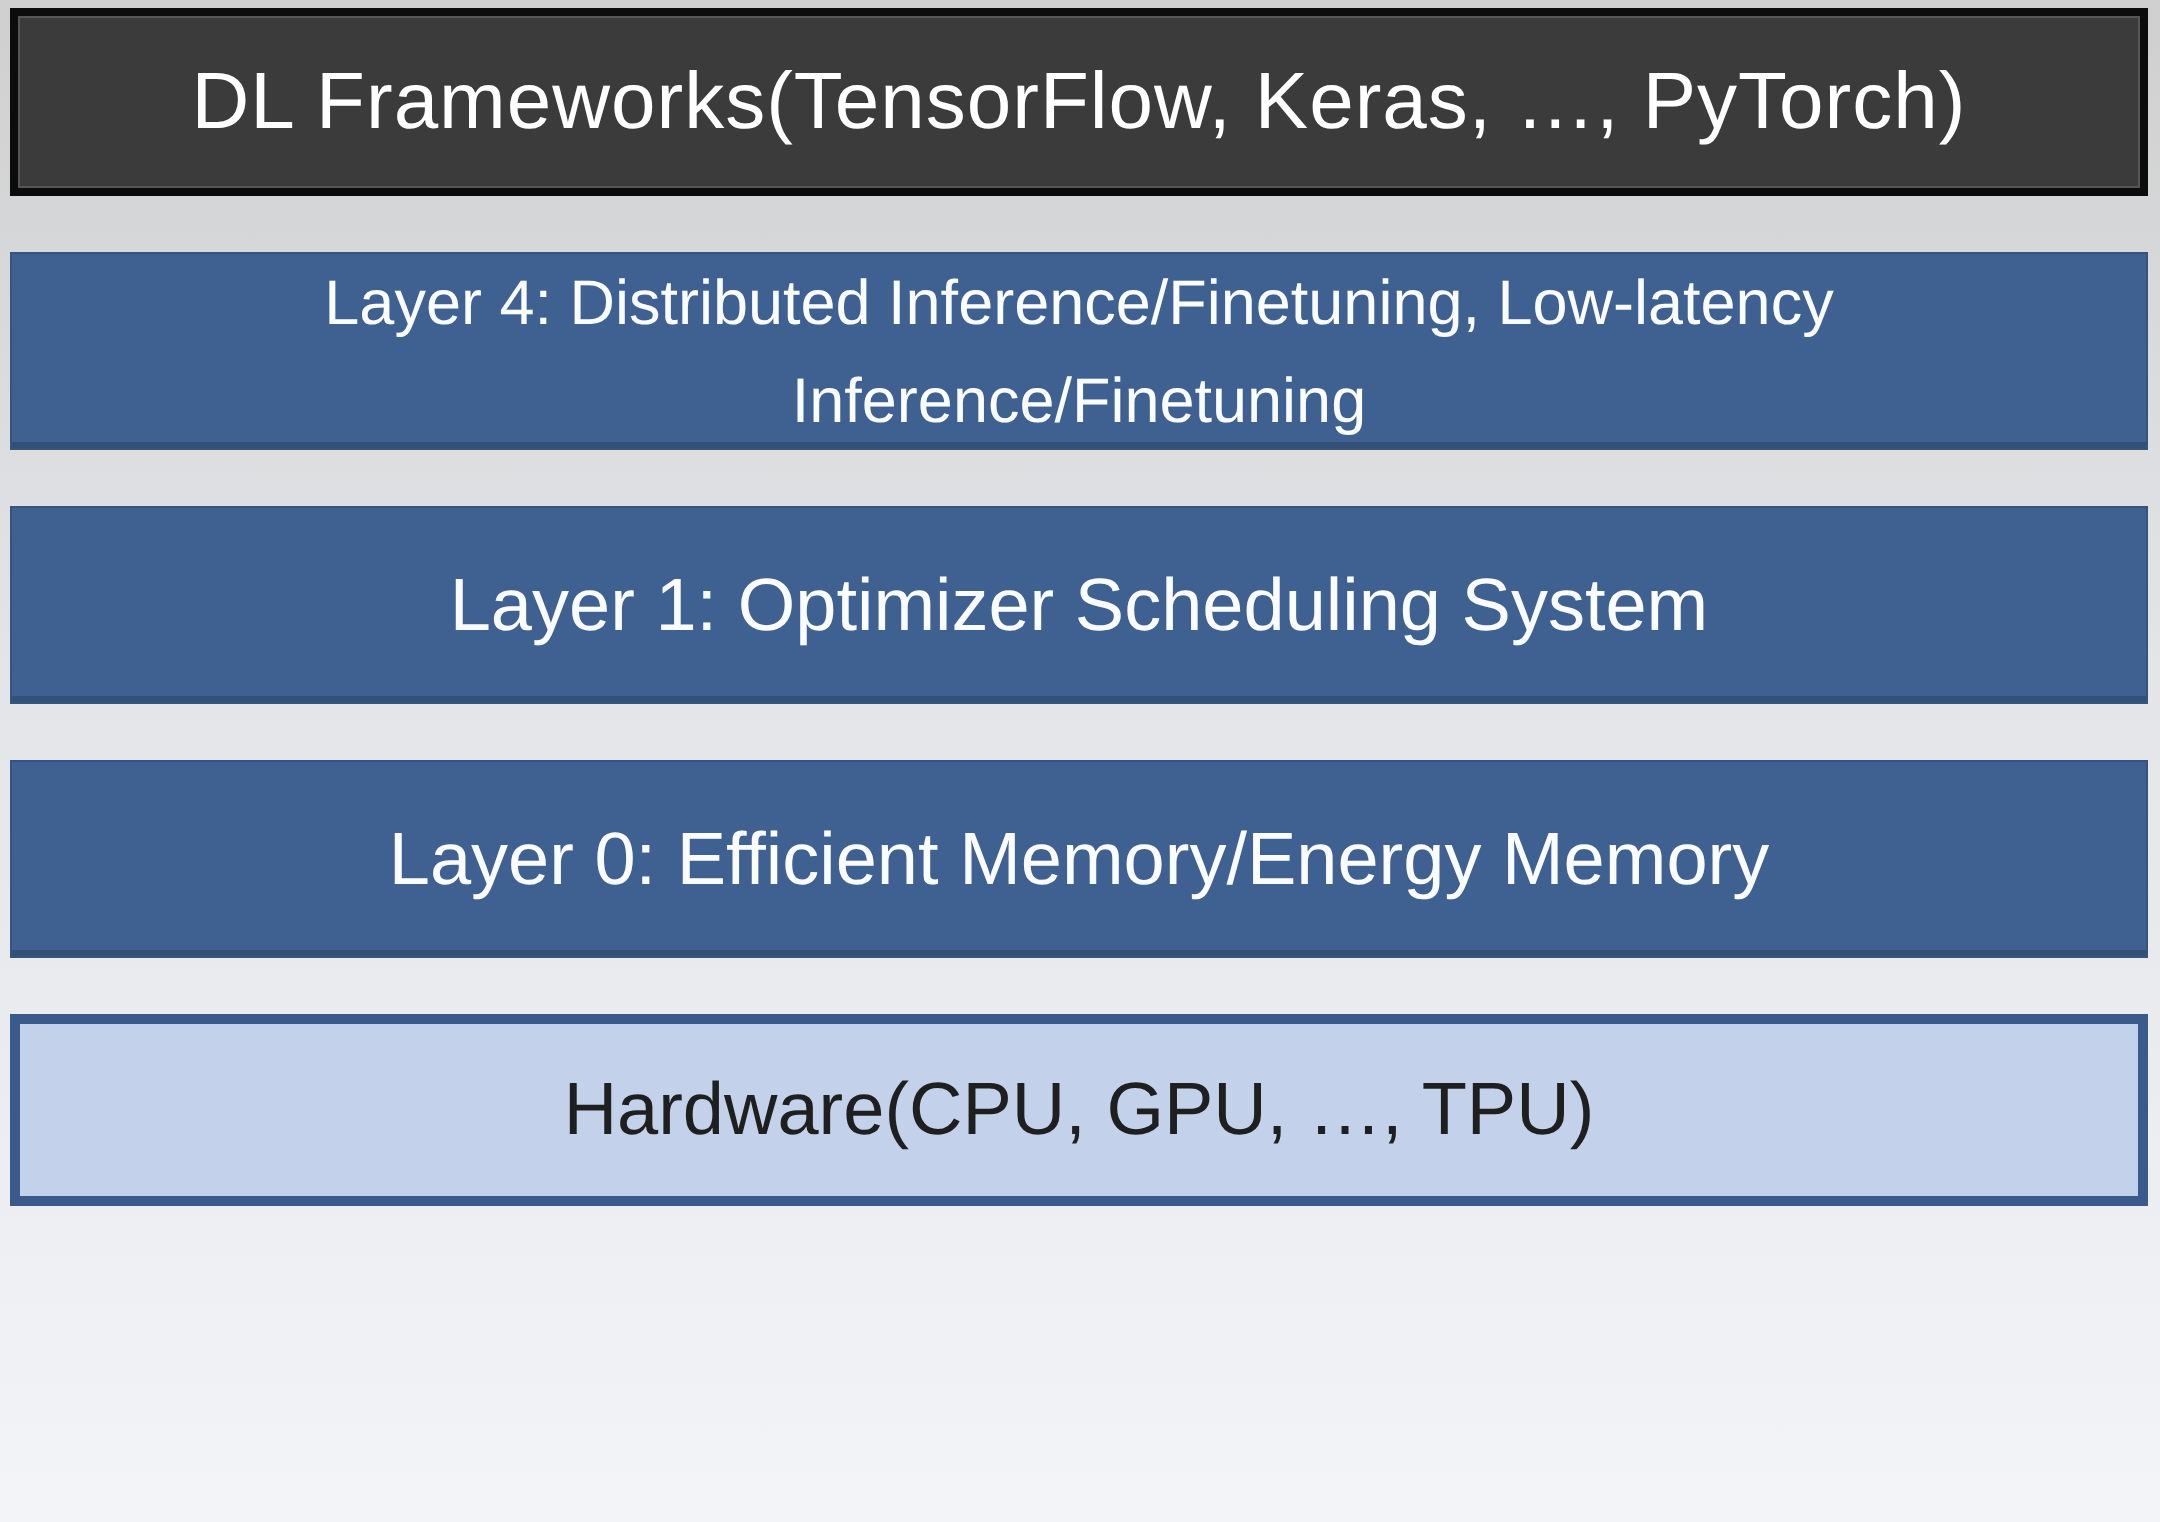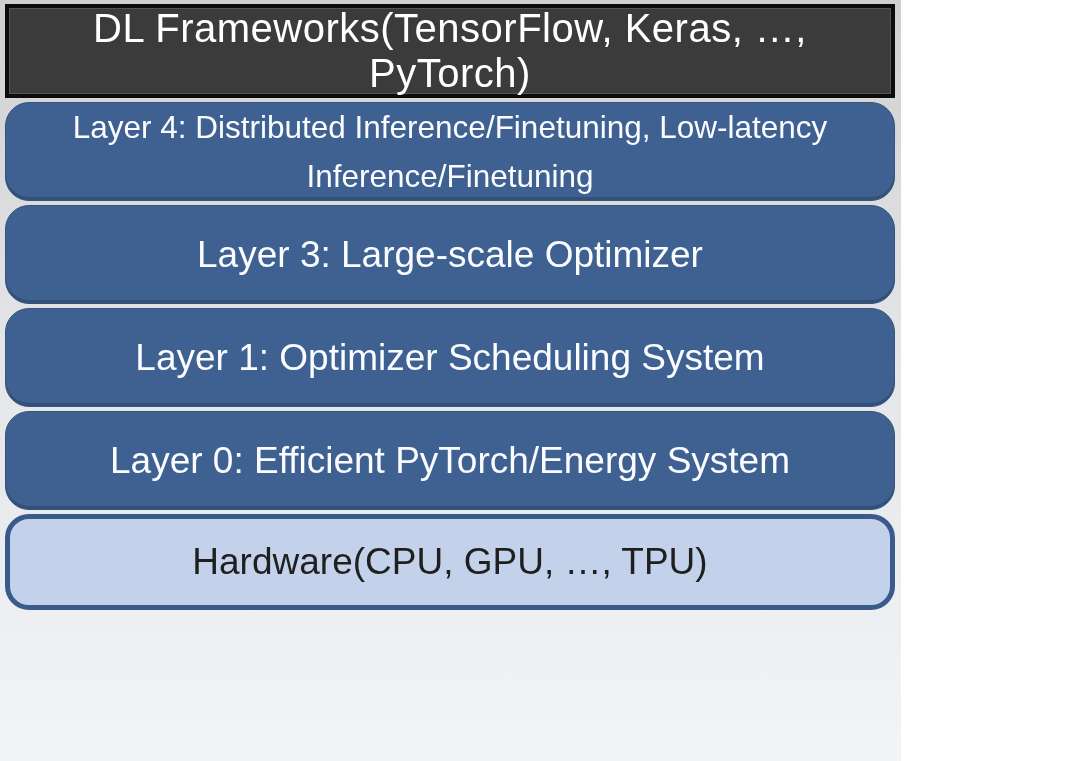--- a/index.html
+++ b/index.html
@@ -3,21 +3,21 @@
 <meta charset="utf-8">
 <style>
   html, body {
     margin: 0;
     padding: 0;
     background: #ffffff;
     font-family: "Liberation Sans", "DejaVu Sans", sans-serif;
   }
   .canvas {
     position: relative;
-    width: 901px;
+    width: 1080px;
     height: 761px;
     box-sizing: border-box;
     background: linear-gradient(180deg, #cfcfcf 0%, #e3e5e8 45%, #f2f4f7 100%);
     padding: 4px 6px 0 5px;
     overflow: hidden;
   }
   .stack {
     display: flex;
     flex-direction: column;
     width: 100%;
@@ -26,21 +26,21 @@
   .box {
     box-sizing: border-box;
     display: flex;
     align-items: center;
     justify-content: center;
     text-align: center;
     width: 100%;
     flex: 0 0 auto;
     padding: 0 18px;
   }
-  .box + .box { margin-top: 4px; border-radius: 24px; }
+  .box + .box { margin-top: 28px; }
 
   .framework {
     height: 94px;
     background: var(--framework-fill, #3b3b3b);
     border: 4px solid var(--framework-border, #0c0c0c);
     box-shadow: inset 0 0 0 1px #565656;
     color: var(--framework-text, #ffffff);
     font-size: 40px;
     letter-spacing: 0.5px;
   }
@@ -70,31 +70,28 @@
   <div class="stack">
 
     <div class="box framework">
       <span>DL Frameworks(TensorFlow, Keras, …, PyTorch)</span>
     </div>
 
     <div class="box layer text-sm">
       <span>Layer 4: Distributed Inference/Finetuning, Low-latency Inference/Finetuning</span>
     </div>
 
-    <div class="box layer text-lg">
-      <span>Layer 3: Large-scale Optimizer</span>
-    </div>
 
 
     <div class="box layer text-lg">
       <span>Layer 1: Optimizer Scheduling System</span>
     </div>
 
     <div class="box layer text-lg">
-      <span>Layer 0: Efficient PyTorch/Energy System</span>
+      <span>Layer 0: Efficient Memory/Energy Memory</span>
     </div>
 
     <div class="box hardware">
       <span>Hardware(CPU, GPU, …, TPU)</span>
     </div>
 
   </div>
 </div>
 
 </body></html>

